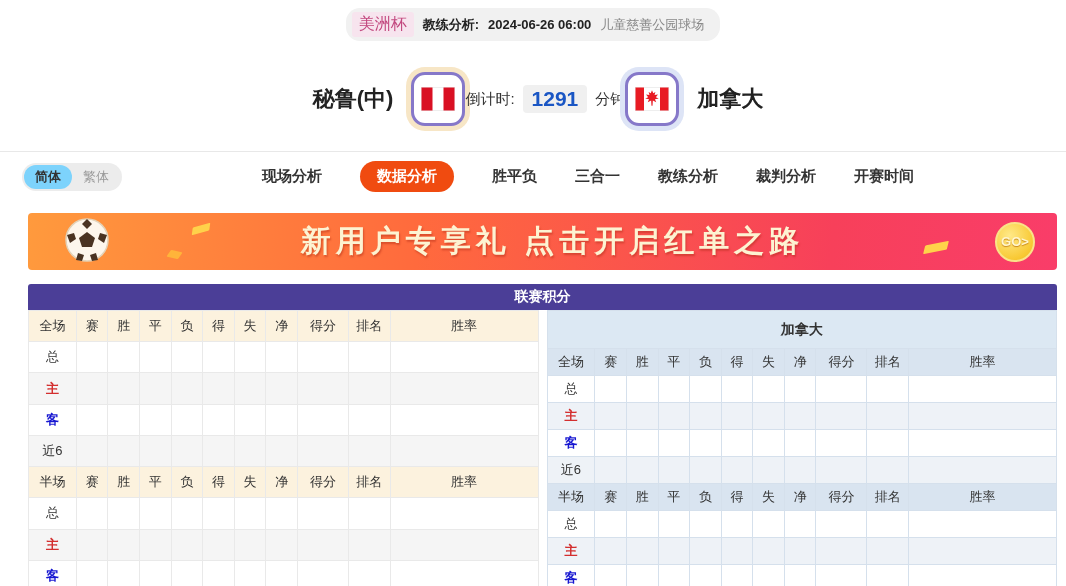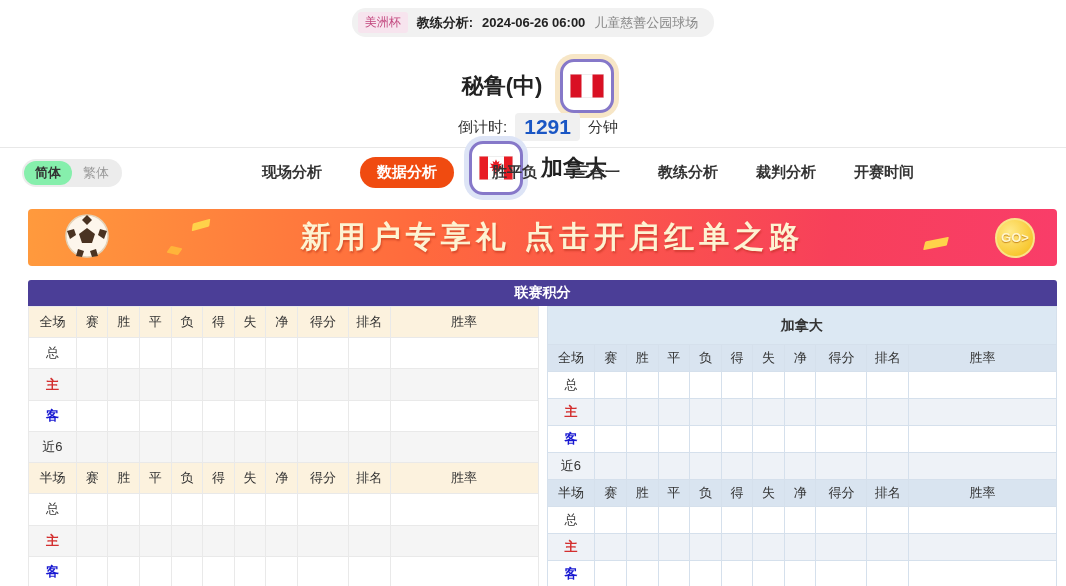--- a/index.html
+++ b/index.html
@@ -3,43 +3,43 @@
 <meta charset="utf-8">
 <style>
   * { box-sizing: border-box; margin: 0; padding: 0; }
   html, body { width: 1066px; height: 586px; overflow: hidden; }
   body { font-family: "Liberation Sans", sans-serif; background: #fff; position: relative; }
 
   
   .top-bar { display: flex; justify-content: center; padding-top: 8px; }
   .match-info-pill { background: #f1f1f1; border-radius: 14px; padding: 4px 16px 4px 6px;
     display: flex; align-items: center; gap: 9px; font-size: 13px; color: #333; }
-  .league-badge { background: #f7e4ee; color: #c2477e; padding: 2px 7px; border-radius: 3px; font-size: 12px; }
+  .league-badge { background: #f7e4ee; color: #c2477e; padding: 2px 7px; border-radius: 3px; font-size: 16px; }
   .kickoff-label, .kickoff-time { font-weight: bold; color: #222; }
   .venue { color: #888; }
 
   
-  .team-row { display: flex; align-items: center; justify-content: flex-start;
-    padding: 0 150px 0 160px; margin-top: 22px; height: 72px; flex-direction: column; }
+  .team-row { display: flex; align-items: center; justify-content: center;
+    padding: 0 150px 0 160px; margin-top: 22px; height: 72px; }
   .team { display: flex; align-items: center; gap: 18px; }
   .team-name { font-size: 22px; font-weight: bold; color: #222; }
   .flag-box { width: 54px; height: 54px; background: #fff; border: 3px solid #8678c9;
     border-radius: 14px; display: flex; align-items: center; justify-content: center; }
   .team.home .flag-box { box-shadow: 0 0 0 5px #f7e6c6; }
   .team.away .flag-box { box-shadow: 0 0 0 5px #dde4f6; }
   .countdown { display: flex; align-items: center; gap: 8px; font-size: 15px; color: #333; }
   .countdown-value { background: #f0f0f0; border-radius: 4px; padding: 2px 9px;
     color: #1a56c4; font-weight: bold; font-size: 21px; }
 
   
   .nav-row { border-top: 1px solid #e8e8e8; margin-top: 16px; display: flex;
     align-items: center; padding: 9px 12px 9px 22px; }
   .lang-toggle { background: #ececec; border-radius: 14px; display: flex; padding: 2px; font-size: 13px; flex: 0 0 auto; }
   .lang-seg { padding: 3px 11px; border-radius: 12px; color: #999; cursor: pointer; }
-  .lang-seg.active { background: #86efac; color: #333; font-weight: bold; }
+  .lang-seg.active { background: #7dd3fc; color: #333; font-weight: bold; }
   .tabs { flex: 1; display: flex; justify-content: center; gap: 38px; align-items: center; }
   .tab { font-size: 15px; color: #333; font-weight: bold; cursor: pointer; padding: 5px 0; white-space: nowrap; }
   .tab.active { background: #f04b10; color: #fff; border-radius: 16px; padding: 6px 17px; }
   .recent-btn { border: 1px solid #cdc5ec; color: #7b6cc9; background: #fff; border-radius: 15px;
     padding: 5px 15px; font-size: 13px; cursor: pointer; flex: 0 0 auto; font-family: inherit; }
 
   
   .banner { margin: 12px 9px 0 28px; height: 57px; border-radius: 4px; position: relative; overflow: hidden;
     background: linear-gradient(95deg, #ff9a3d 0%, #ff6a3d 38%, #f7405a 78%, #f93d69 100%);
     display: flex; align-items: center; }

